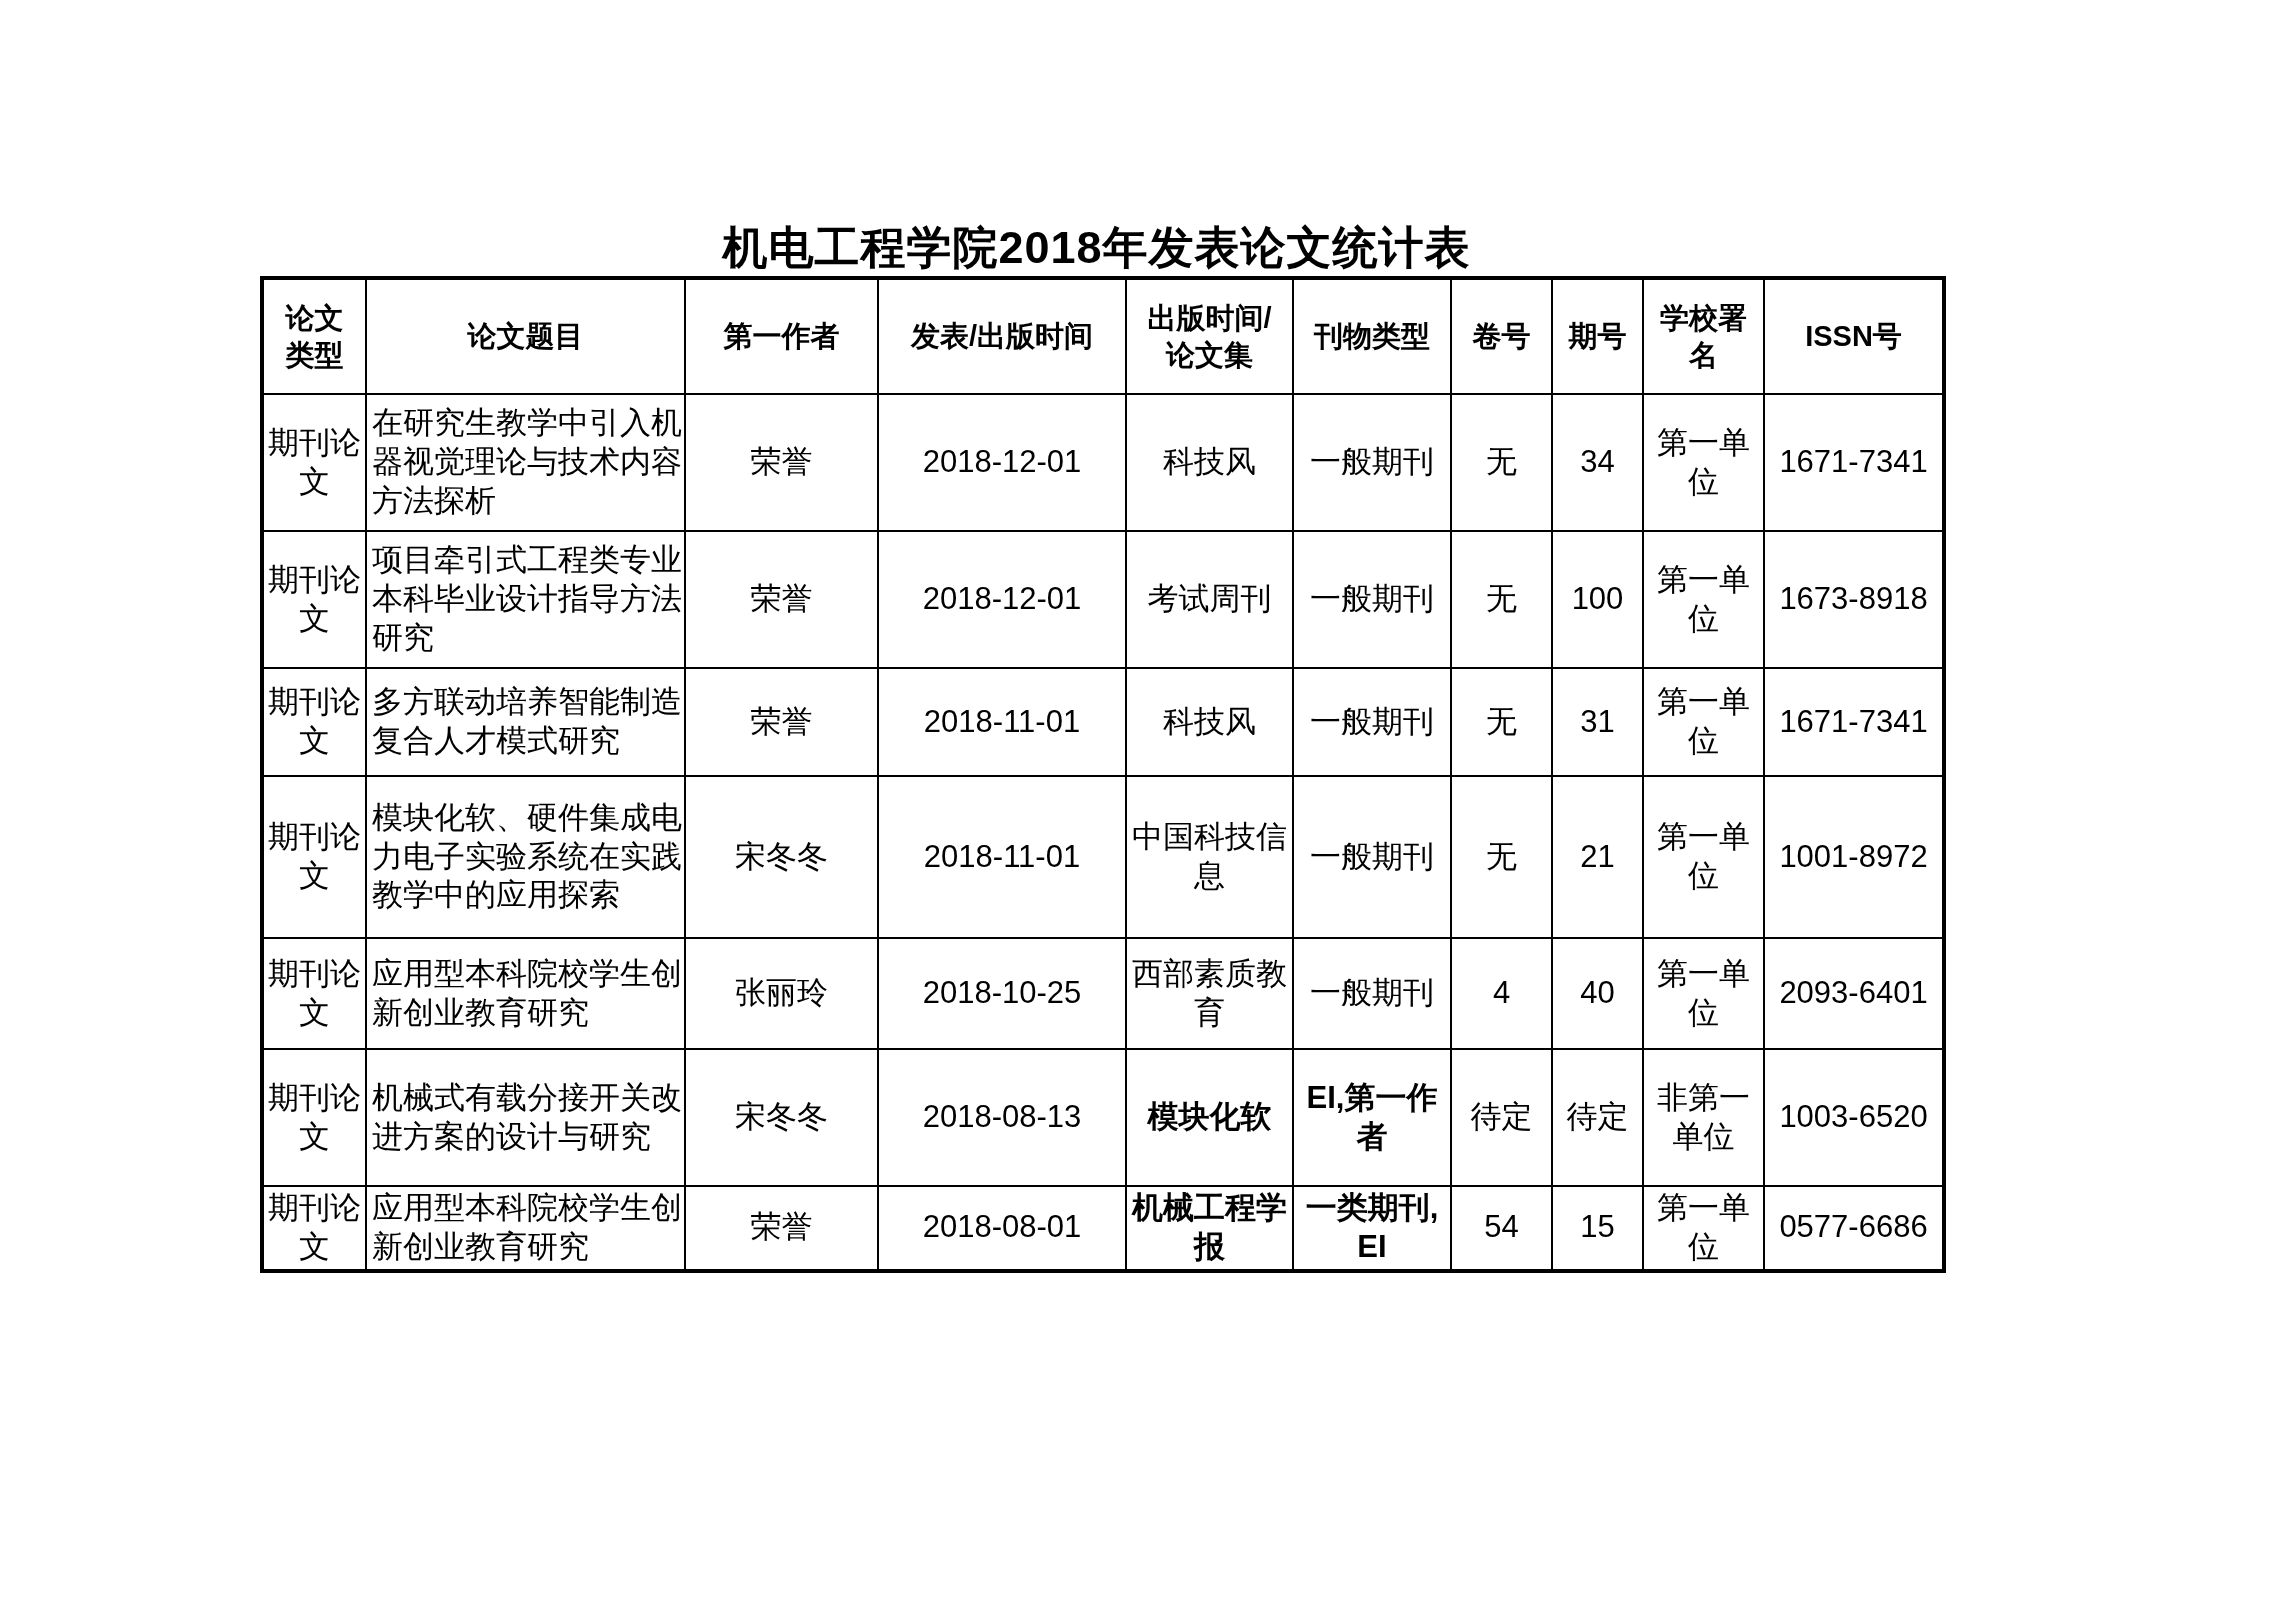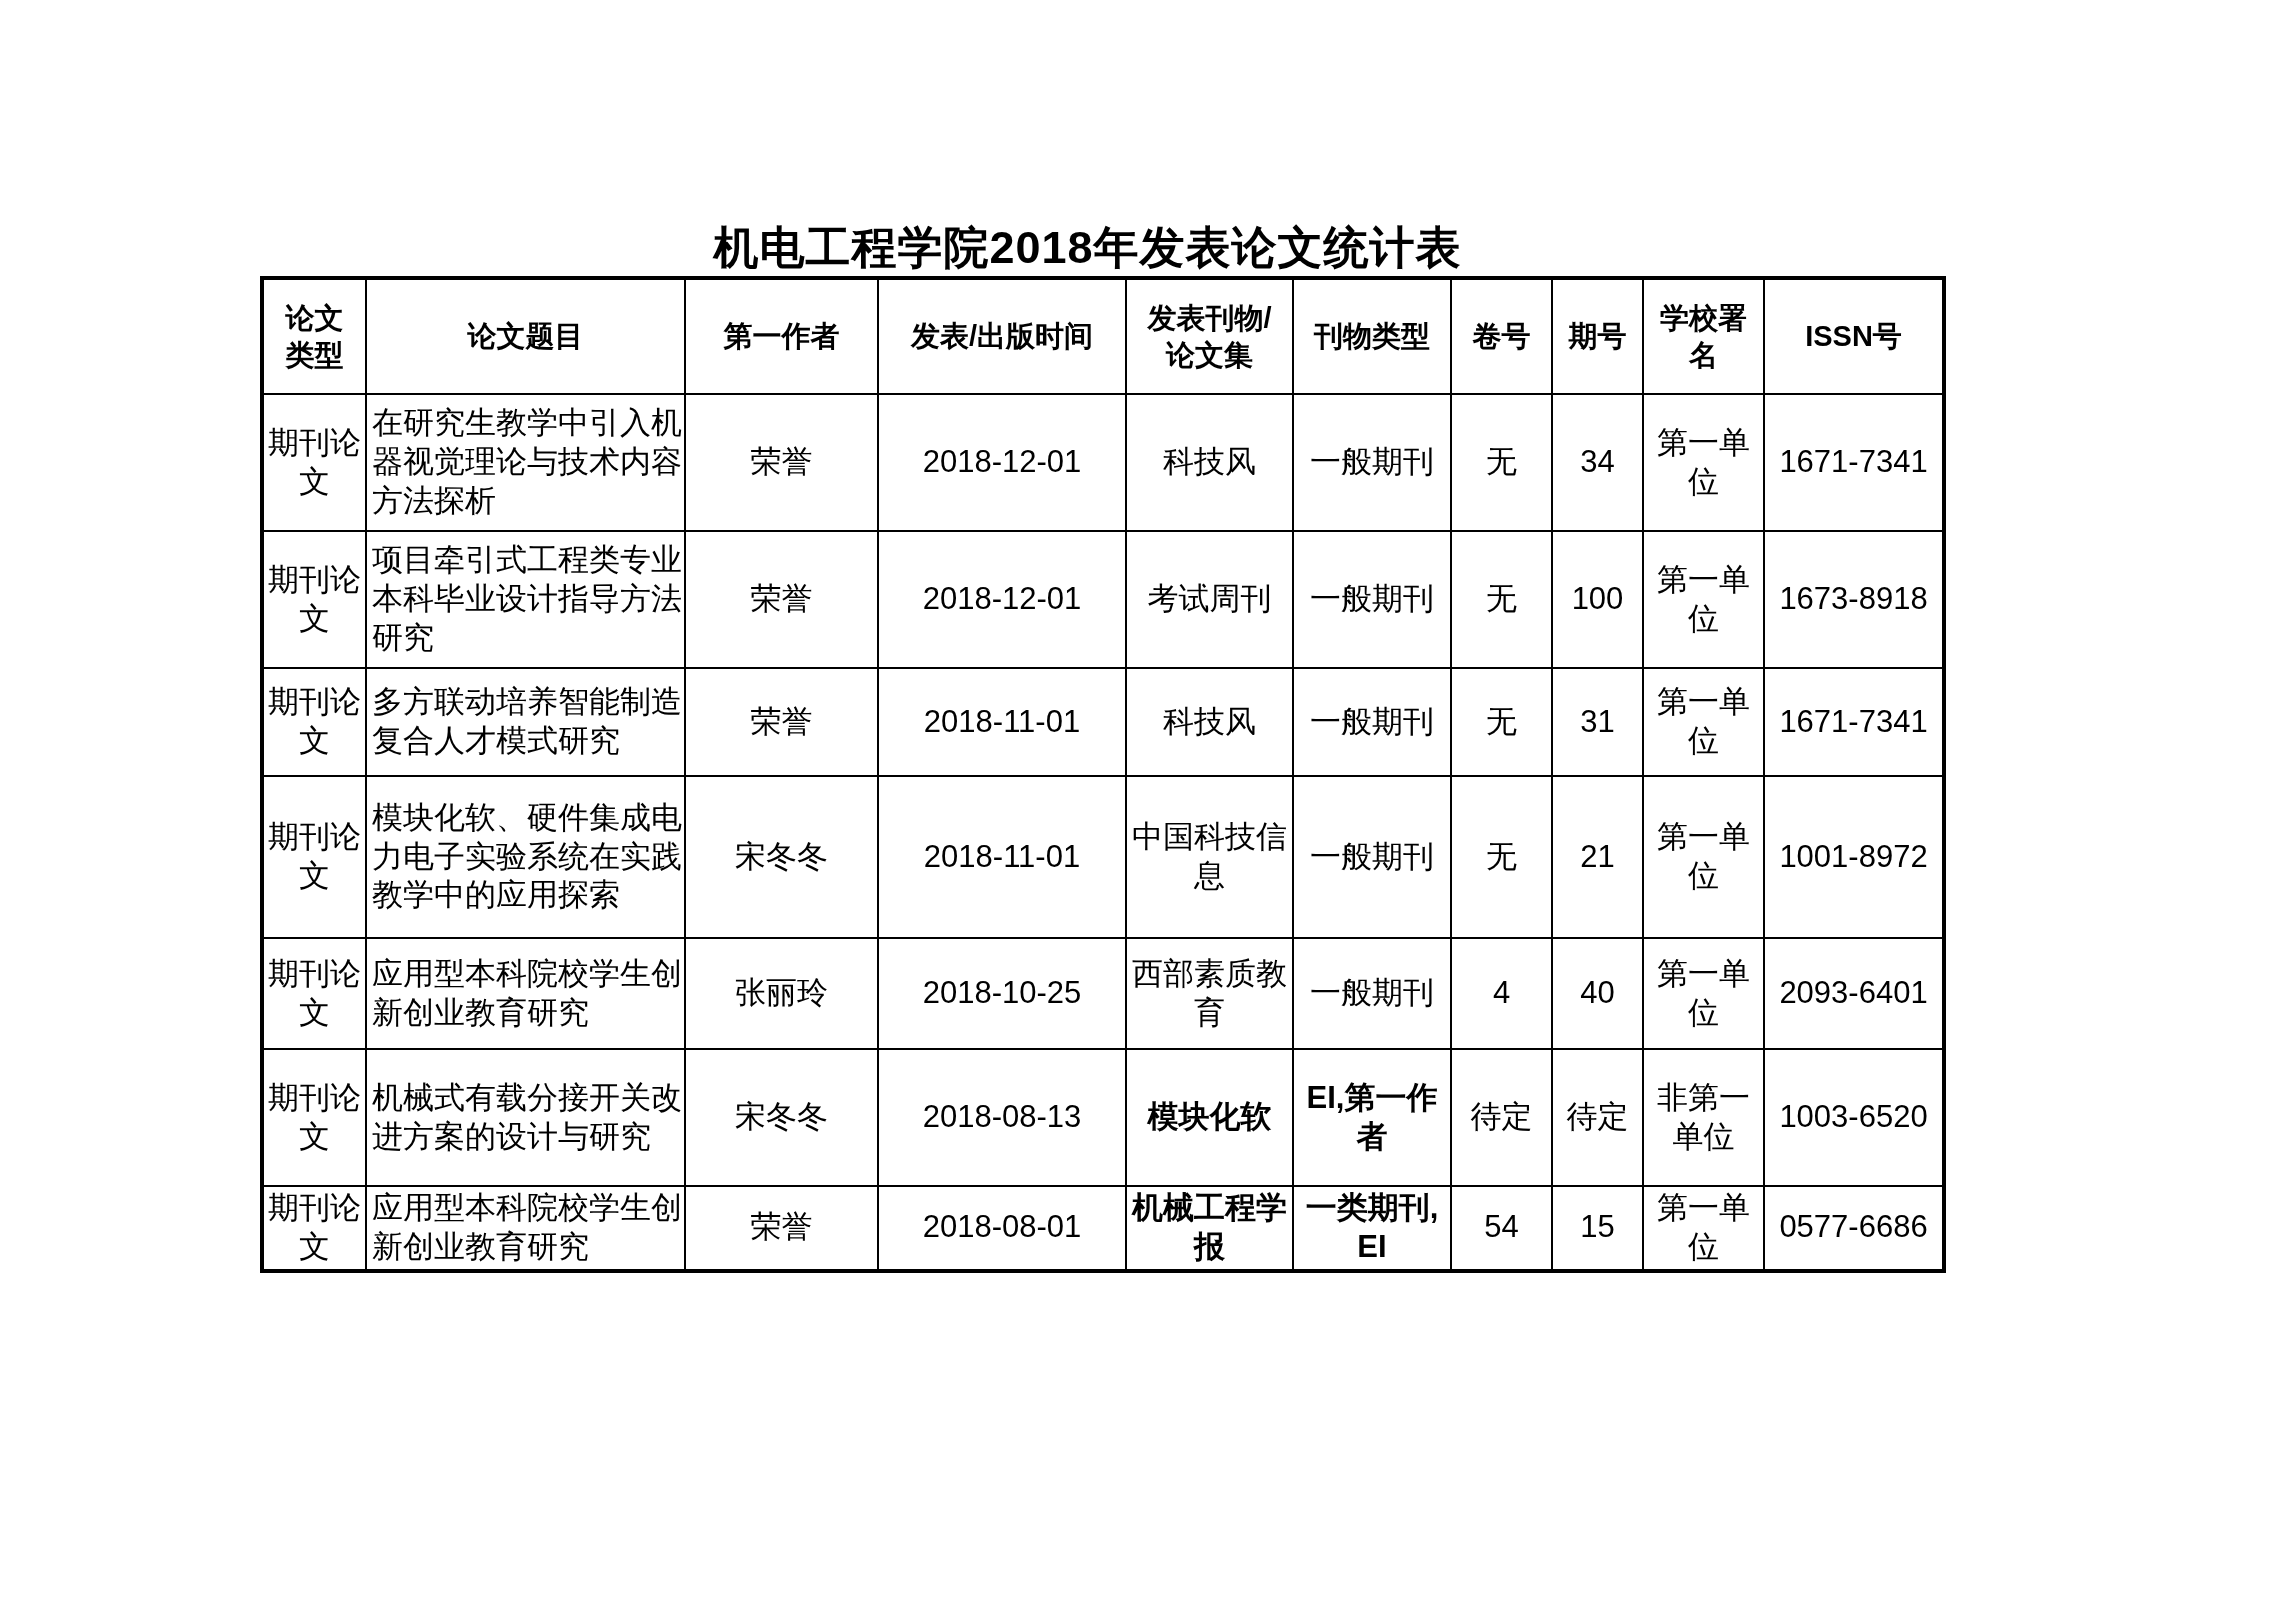--- a/index.html
+++ b/index.html
@@ -9,21 +9,21 @@
   }
   body {
     width: 2293px;
     height: 1621px;
     position: relative;
     font-family: "Liberation Sans", sans-serif;
     color: #000000;
   }
   .page-title {
     position: absolute;
-    left: 247px;
+    left: 256px;
     top: 218px;
     width: 1681px;
     text-align: center;
     font-size: 45px;
     font-weight: bold;
     letter-spacing: 1px;
     white-space: nowrap;
   }
   table.papers {
     position: absolute;
@@ -76,21 +76,21 @@
     <col style="width:121px">
     <col style="width:180px">
   </colgroup>
   <thead>
     <tr>
         <th>论文
 类型</th>
         <th>论文题目</th>
         <th>第一作者</th>
         <th>发表/出版时间</th>
-        <th>发表刊物/
+        <th>出版时间/
 论文集</th>
         <th>刊物类型</th>
         <th>卷号</th>
         <th>期号</th>
         <th>学校署
 名</th>
         <th>ISSN号</th>
       </tr>
   </thead>
   <tbody>

